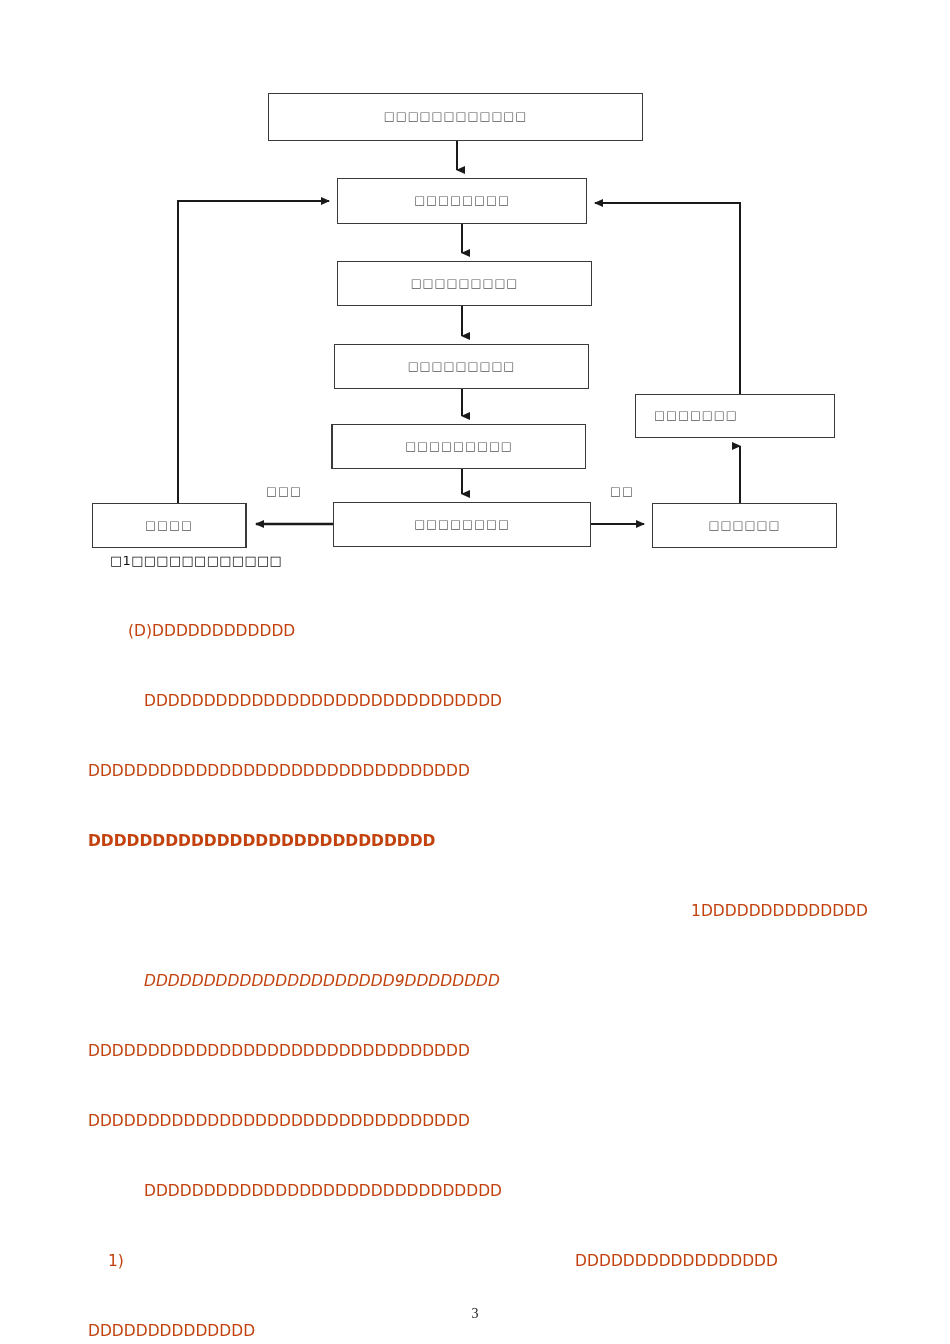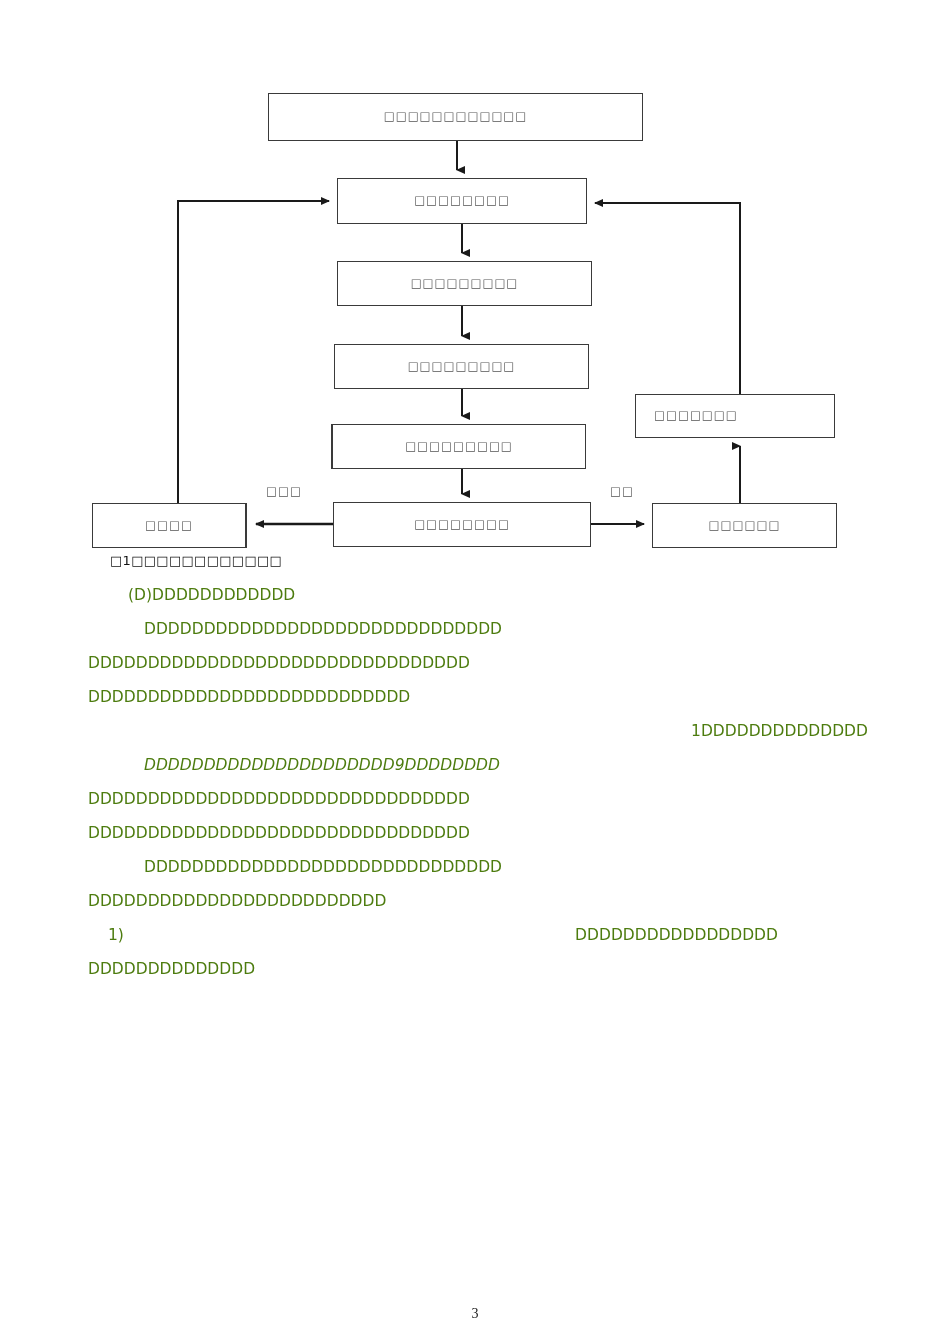--- a/index.html
+++ b/index.html
@@ -80,25 +80,26 @@
   
   #body-text {
     position: absolute;
     left: 88px;
     top: 578px;
     width: 780px;
   }
   .tline {
     font-family: "DejaVu Sans", sans-serif;
     font-size: 15.5px;
-    color: #4d7c0f;
+    color: #c2410c;
     line-height: 34px;
     height: 34px;
     white-space: pre;
     letter-spacing: 0px;
+    margin-top: 36px;
   }
   .tline.justify {
     display: flex;
     justify-content: space-between;
     width: 670px;
   }
   .tline .seg { white-space: pre; }
 
   
   #page-number {
@@ -195,27 +196,26 @@
     <div class="edge-label" style="left:266px; top:484px;">□□□</div>
     <div class="edge-label" style="left:610px; top:484px;">□□</div>
   </div>
 
   <div id="fig-caption">□1□□□□□□□□□□□□</div>
 
   <div id="body-text">
     <div class="tline" style="padding-left:40px;">(D)DDDDDDDDDDDD</div>
     <div class="tline" style="padding-left:56px;">DDDDDDDDDDDDDDDDDDDDDDDDDDDDDD</div>
     <div class="tline" style="padding-left:0px;">DDDDDDDDDDDDDDDDDDDDDDDDDDDDDDDD</div>
-    <div class="tline" style="padding-left:0px;">DDDDDDDDDDDDDDDDDDDDDDDDDDD</div>
+    <div class="tline" style="padding-left:0px;font-weight:bold;">DDDDDDDDDDDDDDDDDDDDDDDDDDD</div>
     <div class="tline" style="padding-left:48px;text-align:right;">1DDDDDDDDDDDDDD</div>
     <div class="tline" style="padding-left:56px;font-style:italic;">DDDDDDDDDDDDDDDDDDDDD9DDDDDDDD</div>
     <div class="tline" style="padding-left:0px;">DDDDDDDDDDDDDDDDDDDDDDDDDDDDDDDD</div>
     <div class="tline" style="padding-left:0px;">DDDDDDDDDDDDDDDDDDDDDDDDDDDDDDDD</div>
     <div class="tline" style="padding-left:56px;">DDDDDDDDDDDDDDDDDDDDDDDDDDDDDD</div>
-    <div class="tline" style="padding-left:0px;">DDDDDDDDDDDDDDDDDDDDDDDDD</div>
 
     <div class="tline justify" style="padding-left:20px;">
       <span class="seg">1)</span>
       <span class="seg">DDDDDDDDDDDDDDDDD</span>
     </div>
 
     <div class="tline" style="padding-left:0px;">DDDDDDDDDDDDDD</div>
   </div>
 
   <div id="page-number">3</div>

